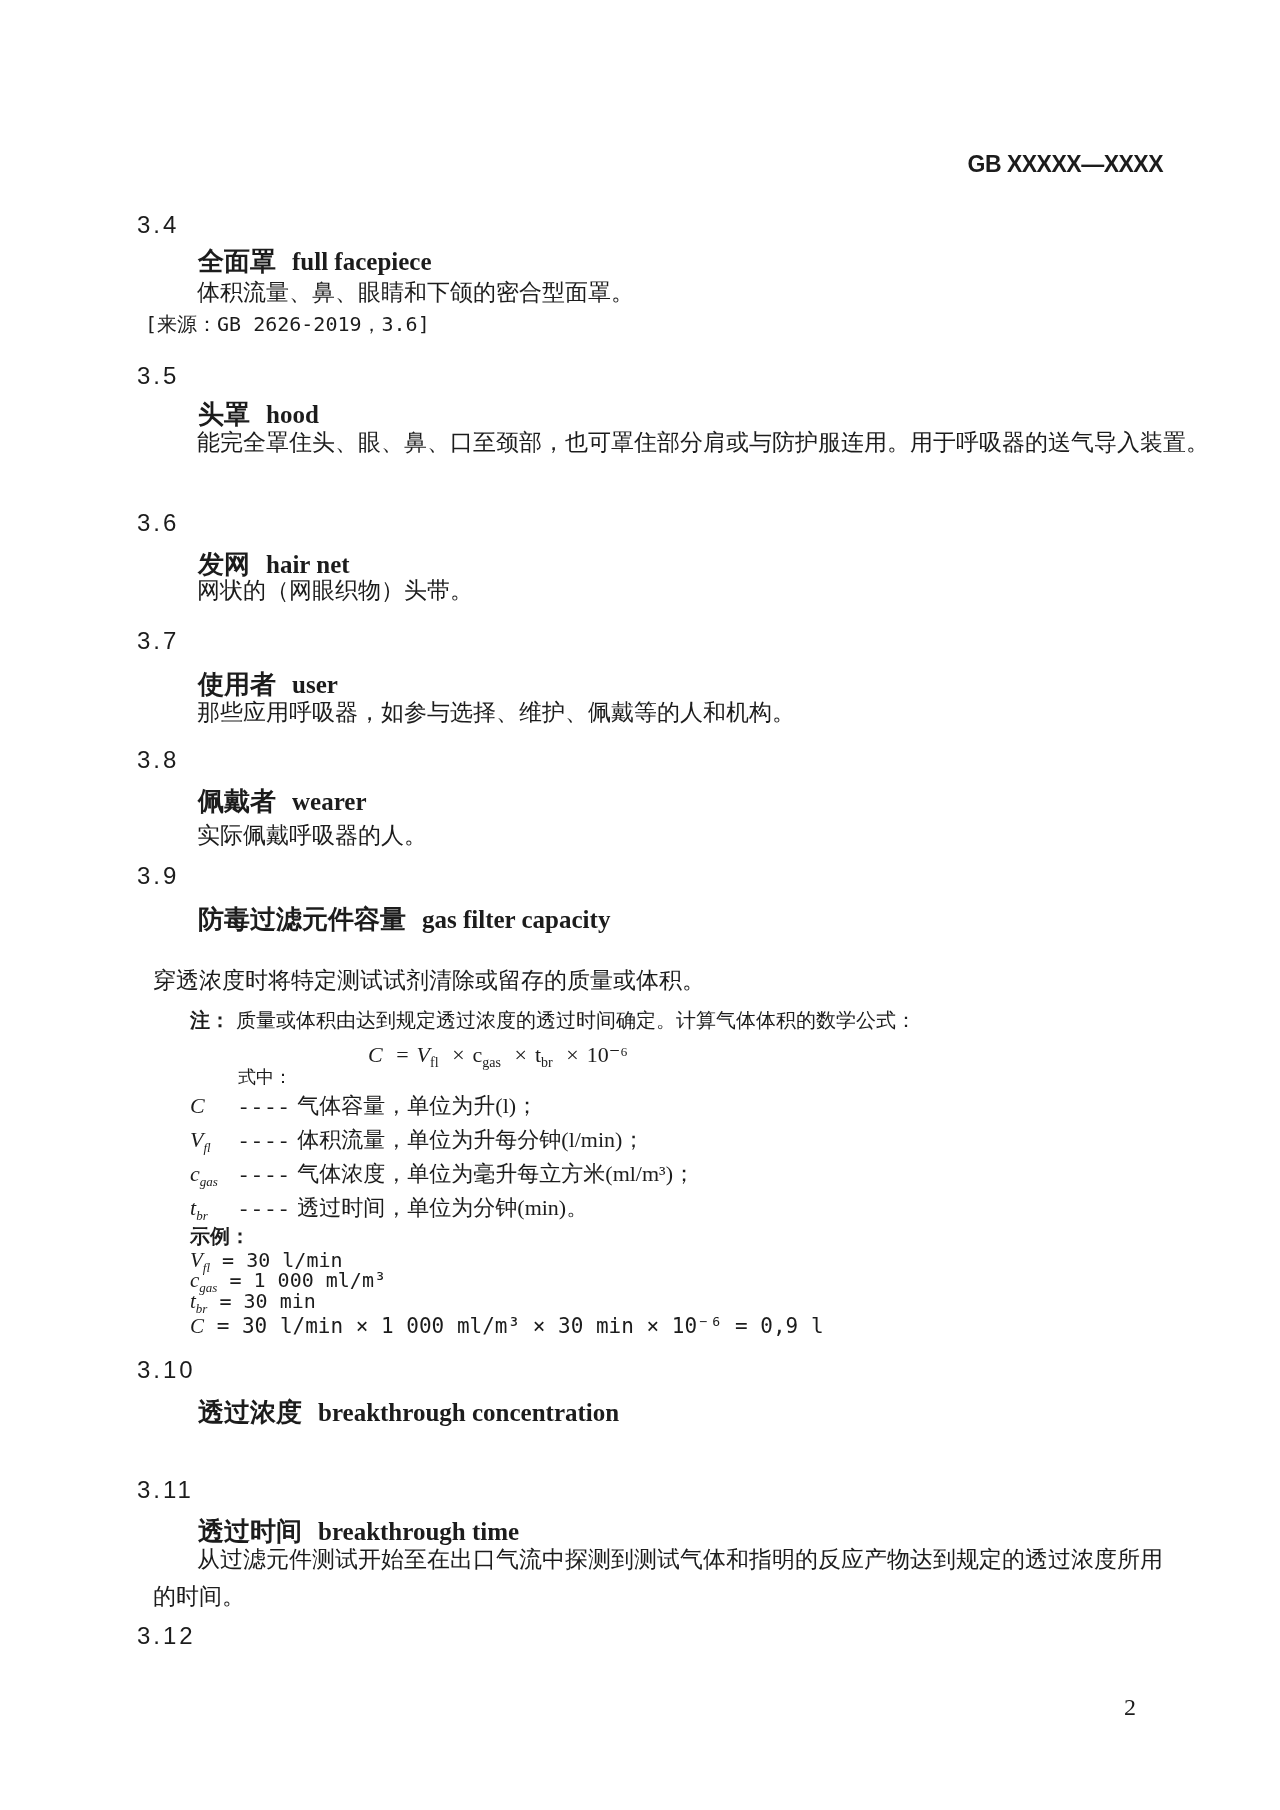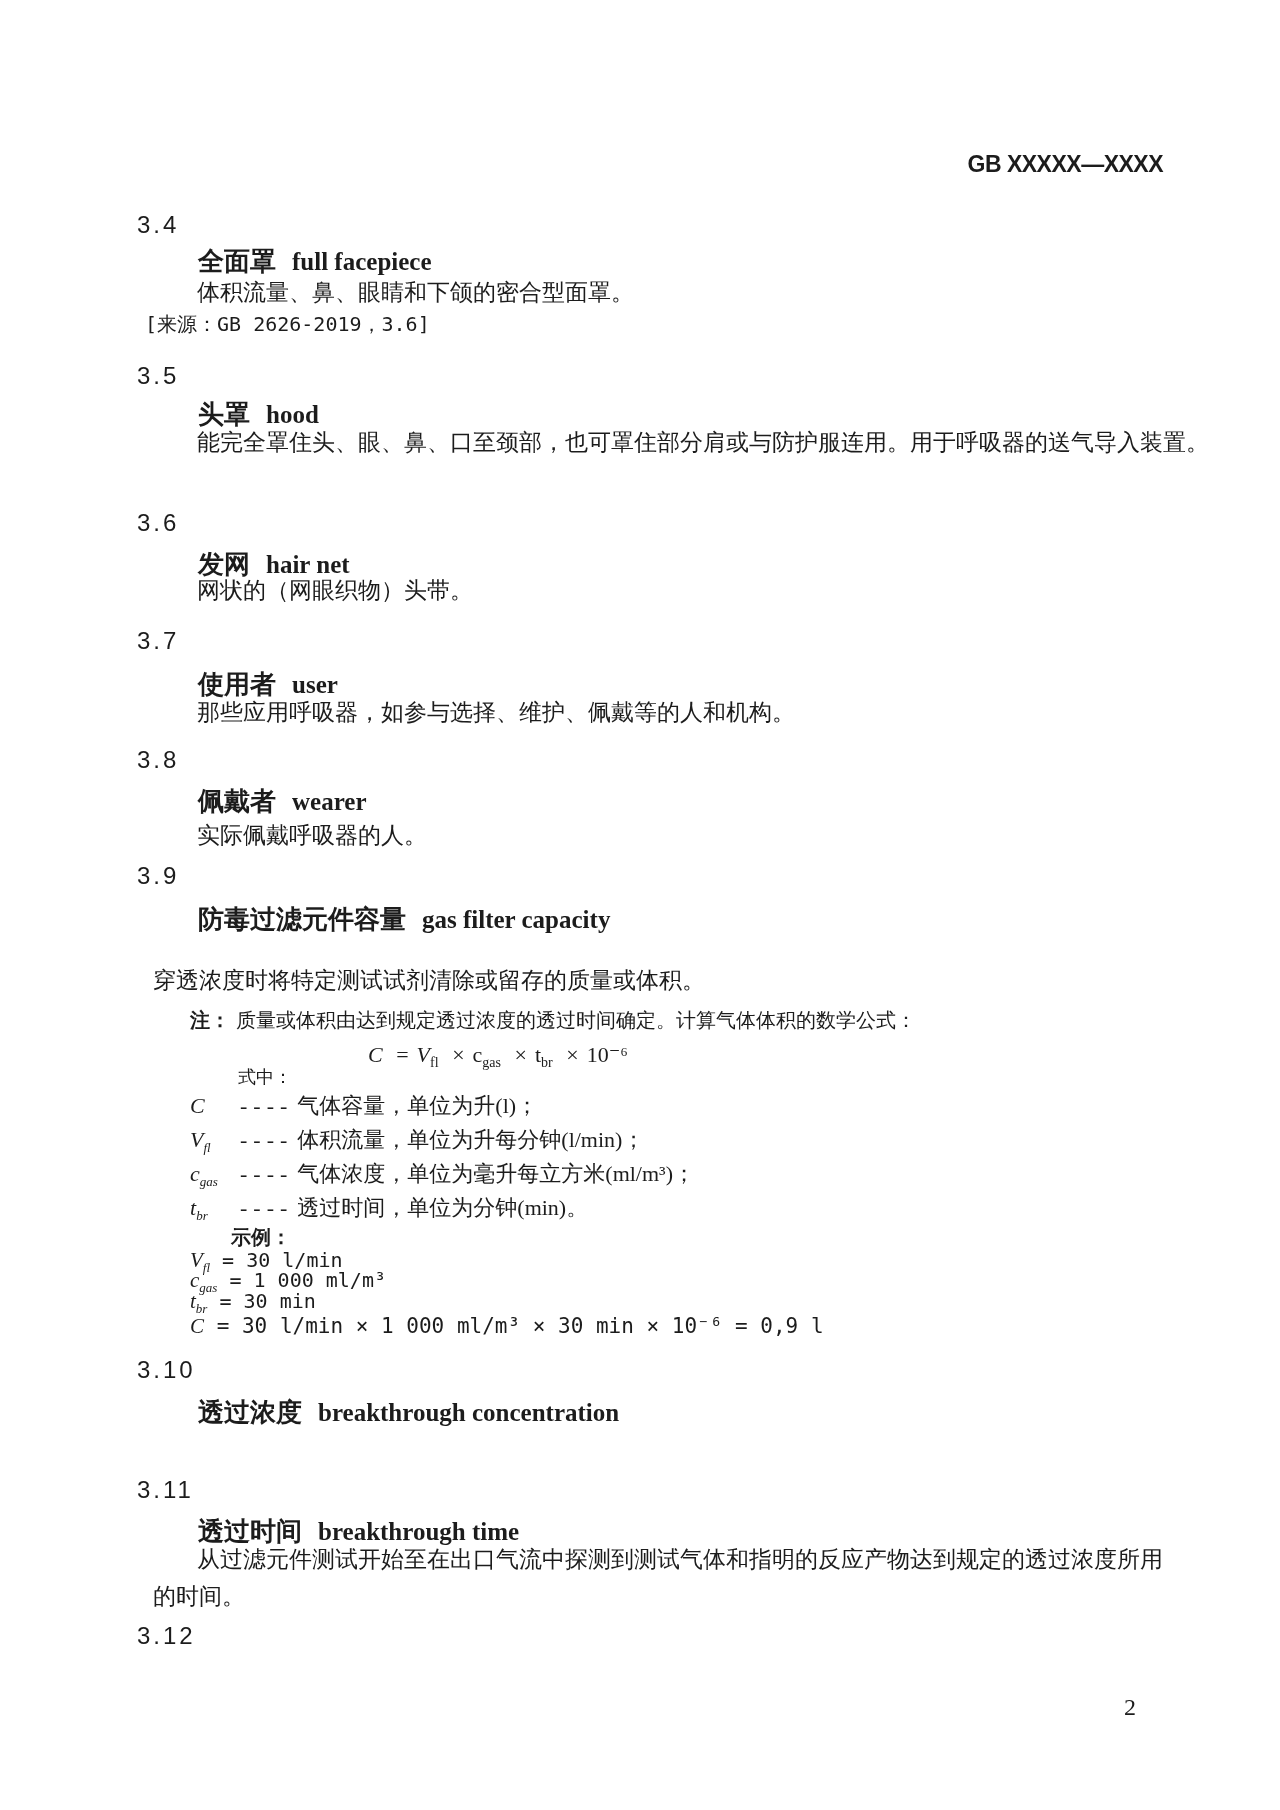--- a/index.html
+++ b/index.html
@@ -48,21 +48,21 @@
   .formula i{font-family:"Liberation Serif","DejaVu Serif",serif;}
   .formula sub{font-size:14px;}
   .formula .op{margin:0 8px;}
   .where-label{left:190px;font-size:18px;margin-left:48px;}
   .where-item{left:190px;font-size:22px;}
   .where-item .sym{display:inline-block;min-width:50px;font-style:italic;}
   .where-item .sym sub{font-size:13px;font-style:italic;}
   .where-item .dash{letter-spacing:6px;margin-right:4px;}
   .ex-label{
     left:190px;font-size:20px;
-    font-family:Liberation Sans, sans-serif;font-weight:700;margin-left:41px;
+    font-family:Liberation Mono, monospace;font-weight:700;
   }
   .ex-line{left:190px;font-size:20px;font-family:"DejaVu Sans Mono","Liberation Mono",monospace;}
   .ex-line .sym{font-style:italic;font-family:"Liberation Serif","DejaVu Serif",serif;font-size:21px;}
   .ex-line .sym sub{font-size:13px;}
   .ex-line.big{font-size:21px;}
   .page-num{left:1124px;top:1692px;font-size:24px;}
 </style>
 </head>
 <body>
 

